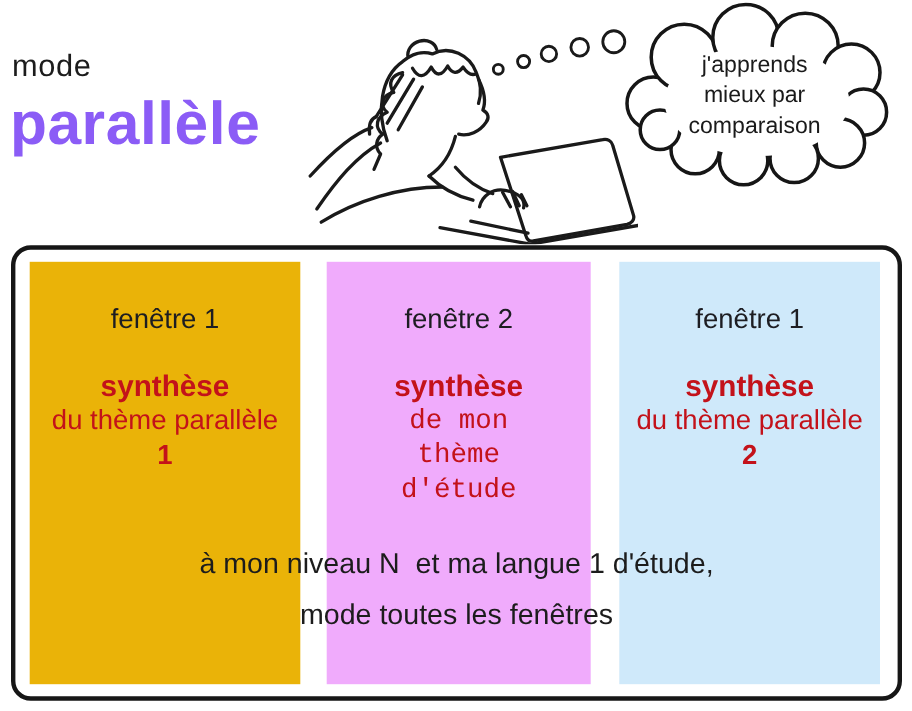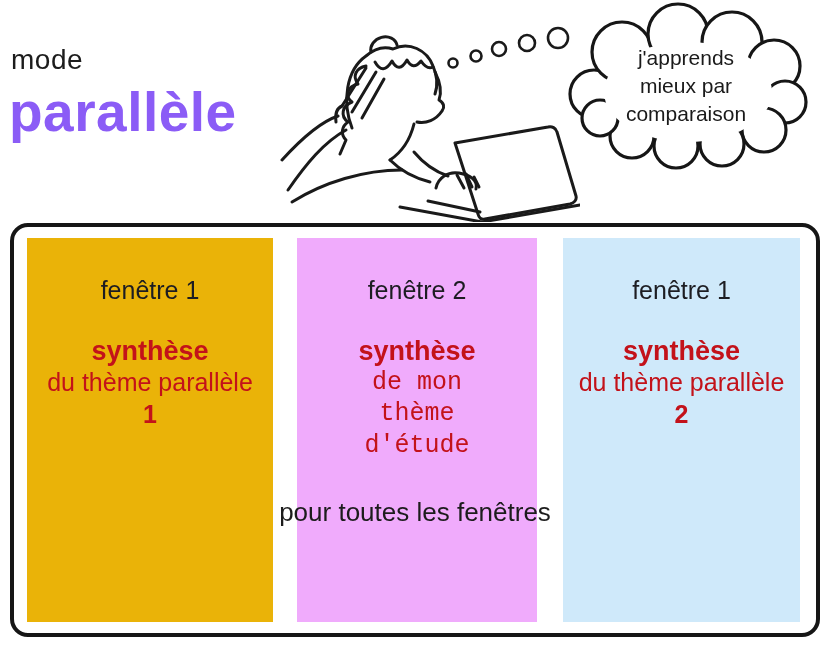--- a/index.html
+++ b/index.html
@@ -132,17 +132,18 @@
     </div>
 
     <div class="window-card c2" style="background: rgb(207, 233, 250);">
       <div class="win-name">fenêtre 1</div>
       <div class="win-keyword red" style="color: rgb(195, 18, 26);">synthèse</div>
       <div class="win-desc red" style="color: rgb(195, 18, 26);">du thème parallèle</div>
       <div class="win-number red" style="color: rgb(195, 18, 26);">2</div>
     </div>
 
     <div class="panel-footer">
-      <div class="footer-line">pour toutes les fenêtres</div>
+      <div class="footer-line">à mon niveau N  et ma langue 1 d'étude,</div>
+      <div class="footer-line">mode toutes les fenêtres</div>
     </div>
 
   </div>
 </div>
 
 </body></html>

